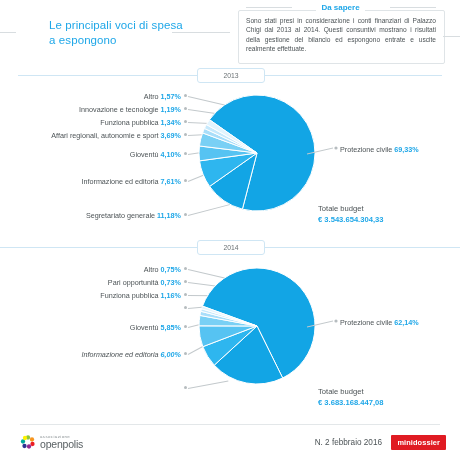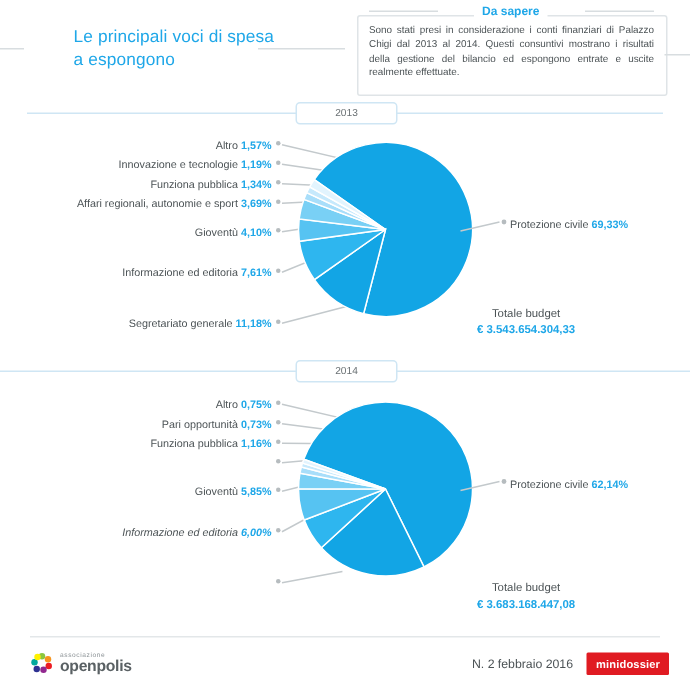--- a/index.html
+++ b/index.html
@@ -81,30 +81,30 @@
     background:#b6bcbf;
   }
   .leader{position:absolute;height:1px;background:#c3c9cc;transform-origin:0 50%;}
 
   .rlbl{
     position:absolute;white-space:nowrap;font-size:7.2px;color:#4c5356;
   }
   .rlbl b{color:#1fa7e8;font-weight:bold;}
 
   .total{
-    position:absolute;font-size:7.6px;color:#4c5356;line-height:11px;text-align:center;
+    position:absolute;font-size:7.6px;color:#4c5356;line-height:11px;
   }
   .total .val{color:#1fa7e8;font-weight:bold;}
 
   
   .foot-rule{position:absolute;left:20px;top:424px;width:420px;height:1px;background:#e3e7e9;}
   .logo{position:absolute;left:20px;top:434px;width:16px;height:16px;}
   .logo-text{position:absolute;left:40px;top:434px;}
   .logo-assoc{font-size:4.4px;color:#8a9194;letter-spacing:.4px;display:block;line-height:5px;}
-  .logo-name{font-size:10.5px;color:#5a6164;font-weight:bold;display:block;line-height:11px;letter-spacing:-.2px;}
+  .logo-name{font-size:10.5px;color:#5a6164;font-weight:normal;display:block;line-height:11px;letter-spacing:-.2px;}
   .issue{position:absolute;right:78px;top:438px;font-size:8.2px;color:#4c5356;}
   .badge{
     position:absolute;right:14px;top:435px;background:#e01b22;color:#fff;
     font-size:7.4px;font-weight:bold;padding:3px 6px;border-radius:1px;
     letter-spacing:.1px;
   }
 </style>
 </head>
 <body>
 

